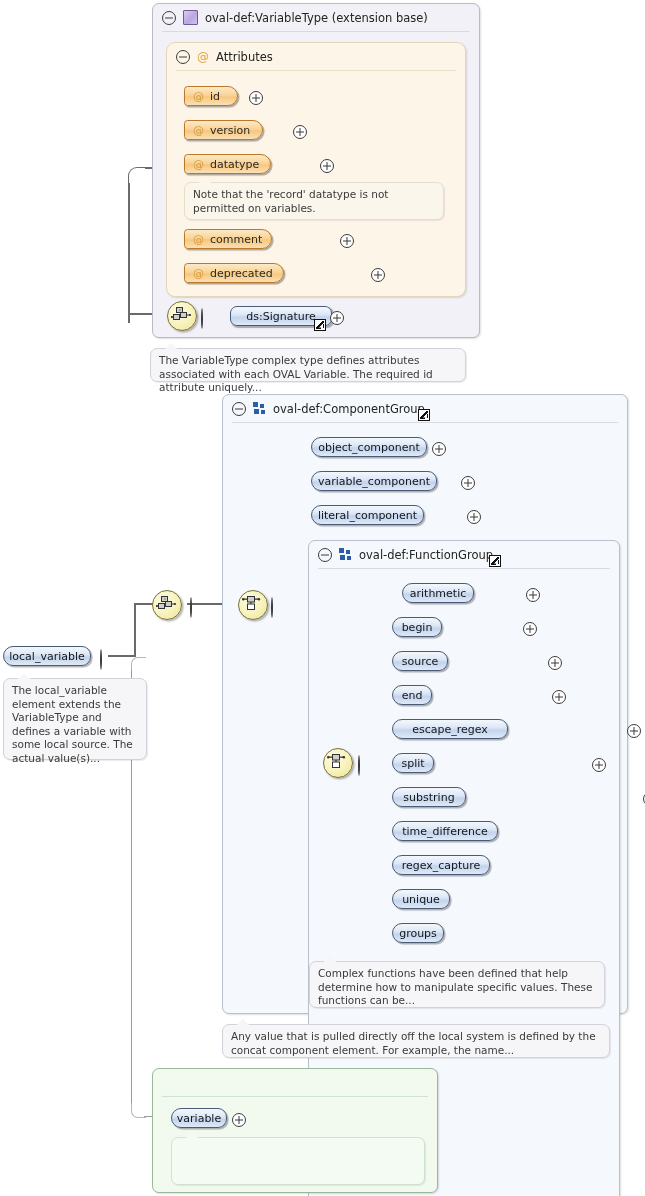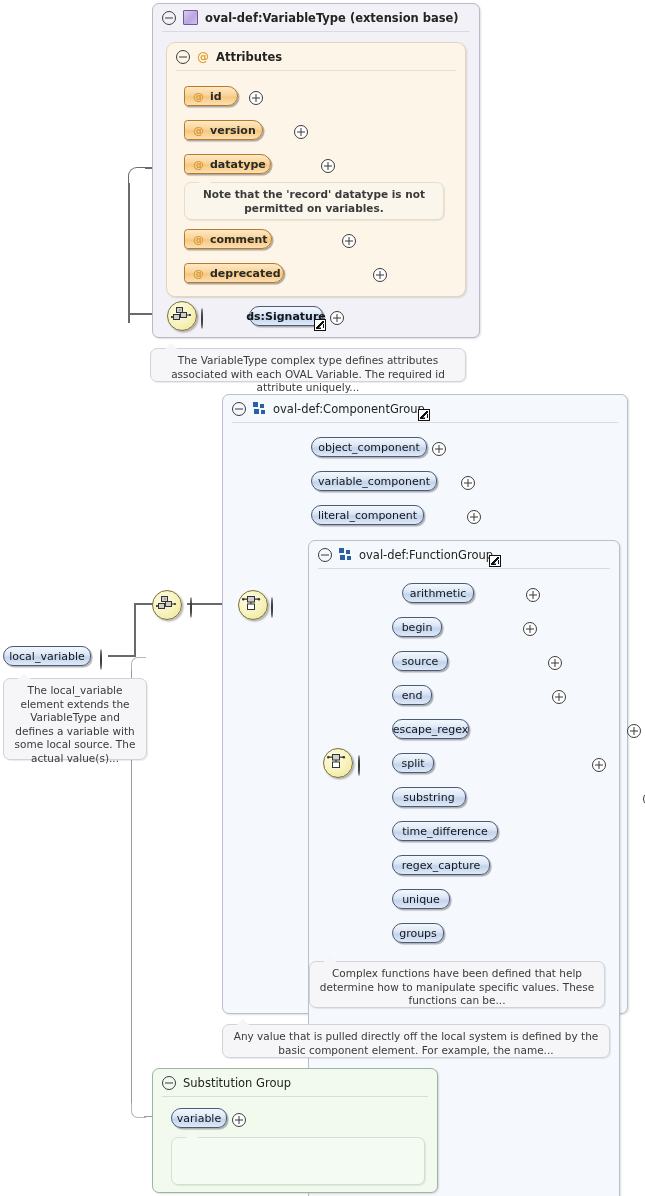--- a/index.html
+++ b/index.html
@@ -100,21 +100,20 @@
     padding:0 10px;font-size:11px;color:#14161a;white-space:nowrap;
     box-shadow:1.5px 1.5px 1px rgba(0,0,0,.3);
   }
 
   
   .doc{
     position:absolute;box-sizing:border-box;
     border:1px solid #d2d2da;border-radius:7px;background:#f6f6f8;
     padding:5px 8px 4px 8px;font-size:10.5px;line-height:13.5px;color:#3a3a3a;
     box-shadow:1px 1px 1px rgba(0,0,0,.08);
-    text-align:center;
   }
   .doc.in-attrs{background:#fbf6ec;border-color:#e6ddcb;}
   .doc.in-subst{background:#f4fbf3;border-color:#cfe2cd;}
   .doc .nub{
     position:absolute;left:14px;top:-6px;width:12px;height:6px;
     background:inherit;border-left:1px solid #d2d2da;border-top:1px solid #d2d2da;
     clip-path:polygon(0 100%,50% 0,100% 100%);
     border:none;
   }
   .doc .nub::after{
@@ -215,21 +214,21 @@
   <div class="ln lnh abs" style="left:373px;top:727px;width:14px;height:1.6px;"></div>
   <div class="ln lnh abs" style="left:373px;top:795px;width:17px;height:1.6px;"></div>
   <div class="ln lnh abs" style="left:373px;top:829px;width:10px;height:1.6px;"></div>
   <div class="ln lnh abs" style="left:373px;top:863px;width:12px;height:1.6px;"></div>
   <div class="ln lnh abs" style="left:373px;top:897px;width:20px;height:1.6px;"></div>
   <div class="ln lnh abs" style="left:386px;top:931px;width:4px;height:1.6px;"></div>
   <div class="ln lnh abs" style="left:386px;top:591px;width:5px;height:1.6px;"></div>
 </div>
 
 
-<div class="panel abs" style="left:152px;top:3px;width:328px;height:335px;font-weight:bold;">
+<div class="panel abs" style="left:152px;top:3px;width:328px;height:335px;">
   <div class="panel-hd">
     <span class="minus"></span>
     <span class="ico-type"></span>
     <span class="title">oval-def:VariableType (extension base)</span>
   </div>
   <div class="panel-rule"></div>
 
   
   <div class="panel attrs abs" style="left:13px;top:38px;width:300px;height:255px;">
     <div class="panel-hd">
@@ -276,21 +275,21 @@
   </div>
 
   
   <div class="conn abs" style="left:14px;top:297px;">
     <svg width="21" height="17" viewBox="0 0 21 17">
         <use href="#seq-glyph"></use>
       </svg>
   </div>
   <span class="minus abs" style="left:48px;top:305px;"></span>
 
-  <div class="el" style="left:96px;top:302px;width:74px;">
+  <div class="el" style="left:77px;top:302px;width:102px;border-radius:7px;">
     <span>ds:Signature</span>
   </div>
   <span class="linkbadge" style="left:161px;top:315px;"></span>
   <span class="plus abs" style="left:175px;top:306px;"></span>
 </div>
 
 
 <div class="doc abs" style="left:150px;top:348px;width:316px;height:34px;">
   <span class="nub"></span>
   <span>The VariableType complex type defines attributes associated with each OVAL Variable. The required id attribute uniquely...</span>
@@ -356,21 +355,21 @@
   <div class="el" style="left:169px;top:256px;width:56px;">
     <span>source</span>
   </div>
   <span class="plus abs" style="left:230px;top:260px;"></span>
 
   <div class="el" style="left:169px;top:290px;width:40px;">
     <span>end</span>
   </div>
   <span class="plus abs" style="left:214px;top:294px;"></span>
 
-  <div class="el" style="left:169px;top:324px;width:77px;text-align:center;">
+  <div class="el" style="left:169px;top:324px;width:116px;text-align:center;">
     <span>escape_regex</span>
   </div>
   <span class="plus abs" style="left:270px;top:328px;"></span>
 
   <div class="el" style="left:169px;top:358px;width:42px;">
     <span>split</span>
   </div>
   <span class="plus abs" style="left:216px;top:362px;"></span>
 
   <div class="el" style="left:169px;top:392px;width:74px;">
@@ -401,21 +400,21 @@
   
   <div class="doc abs" style="left:86px;top:566px;width:296px;height:47px;">
     <span class="nub"></span>
     <span>Complex functions have been defined that help determine how to manipulate specific values. These functions can be...</span>
   </div>
 </div>
 
 
 <div class="doc abs" style="left:222px;top:1024px;width:388px;height:34px;">
   <span class="nub"></span>
-  <span>Any value that is pulled directly off the local system is defined by the basic component element. For example, the name...</span>
+  <span>Any value that is pulled directly off the local system is defined by the concat component element. For example, the name...</span>
 </div>
 
 
 <div class="conn abs" style="left:238px;top:590px;">
   <svg width="20" height="19" viewBox="0 0 20 19">
       <use href="#cho-glyph"></use>
     </svg>
 </div>
 <span class="minus abs" style="left:271px;top:598px;"></span>
 
@@ -440,24 +439,20 @@
 </div>
 <span class="minus abs" style="left:94px;top:650px;"></span>
 
 <div class="doc abs" style="left:3px;top:678px;width:144px;height:82px;">
   <span class="nub"></span>
   <span>The local_variable element extends the VariableType and defines a variable with some local source. The actual value(s)...</span>
 </div>
 
 
 <div class="panel subst abs" style="left:152px;top:1068px;width:286px;height:125px;">
-  <div class="panel-hd">
-    <span class="minus"></span>
-    <span class="title">Substitution Group</span>
-  </div>
   <div class="panel-rule"></div>
 
   <div class="el" style="left:18px;top:39px;width:56px;">
     <span>variable</span>
   </div>
   <span class="plus abs" style="left:79px;top:43px;"></span>
 
   <div class="doc in-subst abs" style="left:18px;top:68px;width:254px;height:48px;">
     <span class="nub"></span>
   </div>

